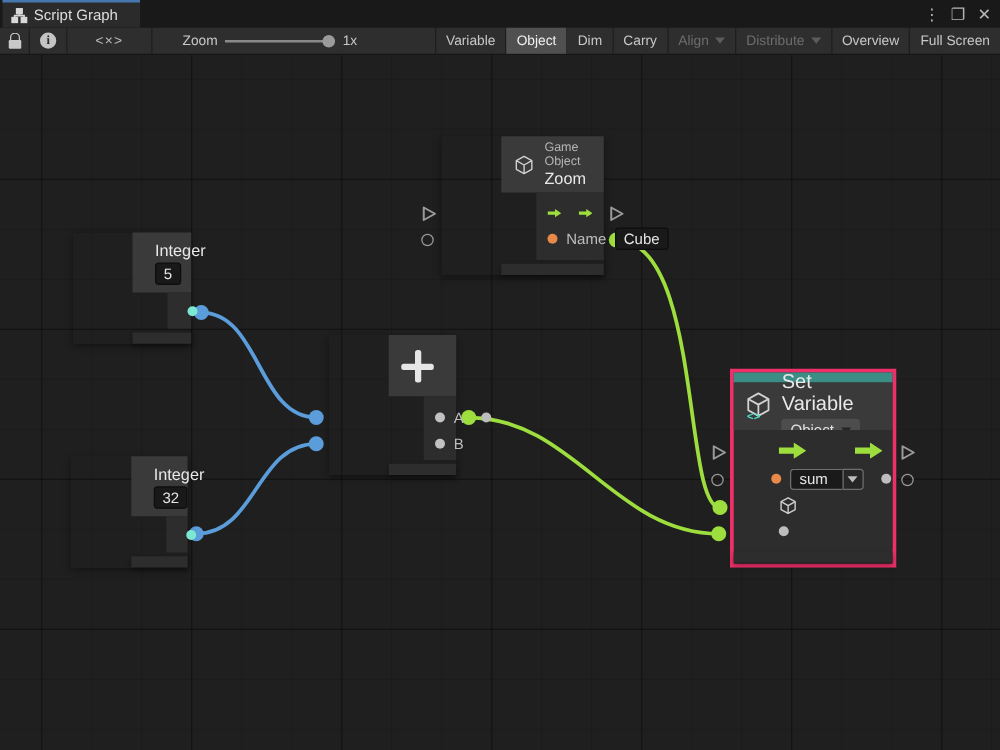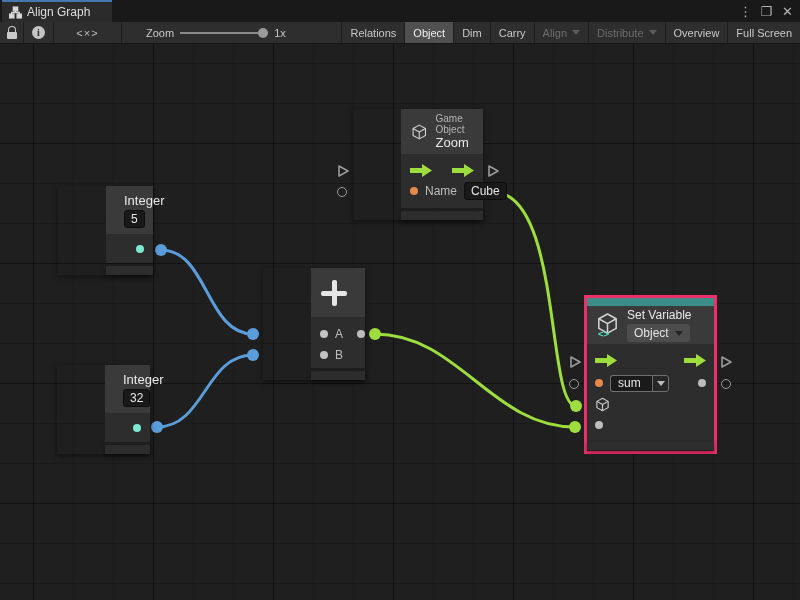--- a/index.html
+++ b/index.html
@@ -50,21 +50,21 @@
       linear-gradient(rgba(0,0,0,0.14) 1px, transparent 1px),
       linear-gradient(90deg, rgba(0,0,0,0.14) 1px, transparent 1px);
     background-size:120px 120px, 120px 120px, 40px 40px, 40px 40px;
     background-position:33px 99px, 33px 99px, 33px 19px, 33px 19px; }
   .wires { position:absolute; left:0; top:0; width:800px; height:556px; }
 
   
   .node { position:absolute; font-size:12px; color:#cfcfcf;
     box-shadow:0 2px 6px rgba(0,0,0,0.45);padding-left:48px; }
   .n-header { background:#3a3a3a; display:flex; align-items:center; gap:8px; padding:0 10px; }
-  .n-body { background:#2d2d2d; position:relative; }
+  .n-body { background:#2d2d2d; position:relative;margin-left:28px; }
   .n-footer { height:9px; background:#2d2d2d; margin-top:3px; box-shadow:0 2px 4px rgba(0,0,0,0.4); }
   .n-title { color:#e9e9e9; font-size:13px; }
   .n-sub { color:#b5b5b5; font-size:10px; }
   .valuebox { display:inline-block; background:#191919; border:1px solid #0d0d0d;
     border-radius:3px; color:#e6e6e6; font-size:12px; padding:1px 6px; margin-top:2px; }
   .prow { position:absolute; left:0; right:0; height:16px; display:flex;
     align-items:center; gap:7px; padding:0 9px; }
   .dot { width:9px; height:9px; border-radius:50%; flex:0 0 auto; }
   .dot.sm { width:8px; height:8px; }
   .port-label { font-size:12px; color:#bdbdbd; }
@@ -97,21 +97,21 @@
   <div class="titlebar">
     <div class="tab">
       <svg width="13" height="13" viewBox="0 0 24 24">
         <g fill="none" stroke="#d8d8d8" stroke-width="2.4">
           <rect x="8" y="2" width="8" height="7" fill="#d8d8d8"></rect>
           <rect x="1" y="15" width="8" height="7" fill="#d8d8d8"></rect>
           <rect x="15" y="15" width="8" height="7" fill="#d8d8d8"></rect>
           <path d="M12 9 V12 M5 15 V12 H19 V15"></path>
         </g>
       </svg>
-      <span>Align Graph</span>
+      <span>Script Graph</span>
     </div>
     <div class="win-controls">
       <span class="win-btn">⋮</span>
       <span class="win-btn">❐</span>
       <span class="win-btn">✕</span>
     </div>
   </div>
 
   <div class="toolbar">
     <div class="tbtn icon-cell" style="width:24px">
@@ -128,21 +128,21 @@
     </div>
     <div class="group" style="margin-left:14px">
       <span>Zoom</span>
       <div class="slider">
         <div class="slider-track"></div>
         <div class="slider-handle" style="left:78px"></div>
       </div>
       <span>1x</span>
     </div>
     <div style="display:flex; margin-left:auto; border-left:1px solid #1e1e1e;">
-      <div class="tbtn">Relations</div>
+      <div class="tbtn">Variable</div>
       <div class="tbtn active">Object</div>
       <div class="tbtn">Dim</div>
       <div class="tbtn">Carry</div>
       <div class="tbtn disabled">
         <span>Align</span>
         <span class="caret dim"></span>
       </div>
       <div class="tbtn disabled">
         <span>Distribute</span>
         <span class="caret dim"></span>
@@ -269,21 +269,21 @@
       <div class="teal-strip"></div>
       <div class="n-header" style="height:38px; gap:7px; padding:0 8px;">
         <svg width="25" height="25" viewBox="0 0 26 26">
           <g fill="none" stroke="#d2d2d2" stroke-width="1.6" stroke-linejoin="round">
             <path d="M13 1 L22 6 V16 L13 21 L4 16 V6 Z"></path>
             <path d="M4 6 L13 11 L22 6 M13 11 V21"></path>
           </g>
           <text x="3" y="25" font-size="10" font-weight="bold" fill="#4ce0c3" font-family="Liberation Sans, sans-serif">&lt;&gt;</text>
         </svg>
         <div>
-          <div class="n-title" style="font-size:12px">Set Variable</div>
+          <div class="n-title" style="font-size:16px">Set Variable</div>
           <span class="dd-btn" style="margin-top:2px">
             <span>Object</span>
             <span class="caret"></span>
           </span>
         </div>
       </div>
       <div class="n-body" style="height:95px;">
         <div class="prow" style="top:8px; padding:0 8px;">
           <svg width="22" height="13" viewBox="0 0 22 13">
             <path d="M0 4 H12 V0 L22 6.5 L12 13 V9 H0 Z" fill="#9dde3e"></path>

